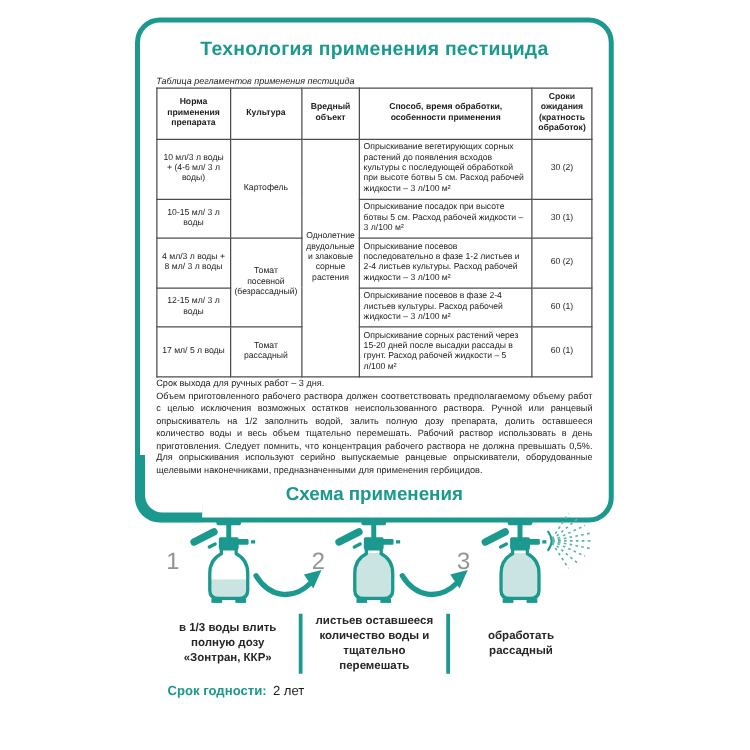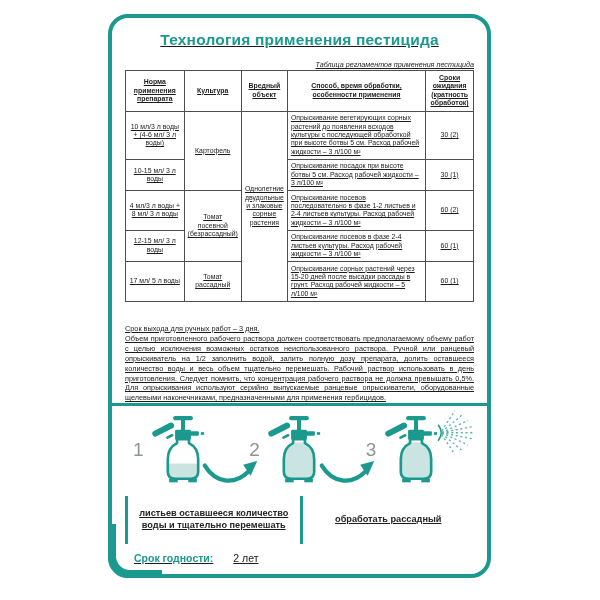--- a/index.html
+++ b/index.html
@@ -9,62 +9,62 @@
     --num:#8f9496;
     --ink:#1c1c1c;
   }
   *{box-sizing:border-box;}
   html,body{margin:0;padding:0;}
   body{
     width:600px;height:600px;position:relative;background:#ffffff;
     font-family:"Liberation Sans", sans-serif;color:var(--ink);
   }
   .card{
-    position:absolute;left:108px;top:14px;width:383px;height:564px;
+    position:absolute;left:108px;top:14px;width:383px;height:404px;
     border:4px solid var(--teal);border-radius:20px;
-    padding:9px 13px 8px;display:flex;flex-direction:column;background:#fff;text-decoration:underline;
+    padding:9px 13px 8px;display:flex;flex-direction:column;background:#fff;
   }
   
   .card::after{
     content:"";position:absolute;left:-4px;bottom:-4px;width:46px;height:46px;
     border-left:8px solid var(--teal);border-bottom:8px solid var(--teal);
     border-bottom-left-radius:22px;pointer-events:none;
   }
   .main-title{
     text-align:center;color:var(--teal);font-weight:bold;font-size:15.5px;
     letter-spacing:.2px;margin:4px 0 7px;
   }
   .intro{font-size:7.3px;line-height:1.33;text-align:justify;}
-  .table-caption{font-size:7.2px;font-style:italic;text-align:right;margin:4px 0 1px;}
+  .table-caption{font-size:7.2px;font-style:italic;text-align:left;margin:4px 0 1px;}
   table{width:100%;border-collapse:collapse;font-size:6.9px;line-height:1.22;}
   th,td{border:1px solid #4d4d4d;padding:2.5px 3px;text-align:center;vertical-align:middle;}
   th{font-weight:bold;padding:3px 2px;}
   td.left{text-align:left;}
   col.c1{width:17.5%;}col.c2{width:12%;}col.c3{width:12.5%;}col.c4{width:44%;}col.c5{width:14%;}
-  .notes{margin-top:22px;font-size:7.3px;line-height:1.34;}
+  .notes{margin-top:0;font-size:7.3px;line-height:1.34;}
   .notes-line{margin:0 0 1px;}
   .notes-par{margin:0;text-align:justify;}
   .schema-divider{height:3px;background:var(--teal);margin:auto -13px 0;}
   .schema-title{
     text-align:center;color:var(--teal);font-weight:bold;font-size:15px;margin:6px 0 2px;
   }
   .steps{display:flex;margin-top:1px;height:92px;}
   .step{position:relative;flex:1;display:flex;justify-content:center;}
   .step-num{position:absolute;left:8px;top:32px;font-size:19px;color:var(--num);}
   .sprayer-svg{width:66px;height:80px;margin-top:2px;}
   .arrow-svg{position:absolute;right:-19px;bottom:4px;width:58px;height:32px;z-index:2;}
   .mist-svg{position:absolute;right:-2px;top:2px;width:44px;height:58px;}
   .captions{display:flex;align-items:stretch;margin-top:2px;min-height:48px;}
   .caption{
     flex:1;font-size:9.2px;font-weight:bold;color:#262626;text-align:center;
     line-height:1.28;padding:0 7px;display:flex;flex-direction:column;justify-content:center;
   }
   .cap-divider{width:3px;background:var(--teal);}
   .shelf{margin:8px 0 2px 9px;font-size:10.5px;}
-  .shelf-label{color:var(--teal);font-weight:bold;margin-right:20px;}
+  .shelf-label{color:var(--teal);font-weight:bold;margin-right:5px;}
 </style>
 </head>
 <body>
 
 <div class="card">
 
   <div class="main-title">Технология применения пестицида</div>
 
 
   <div class="table-caption">Таблица регламентов применения пестицида</div>
@@ -119,20 +119,21 @@
     </tbody>
   </table>
 
   <div class="notes">
     <p class="notes-line">Срок выхода для ручных работ – 3 дня.</p>
     <p class="notes-par">Объем приготовленного рабочего раствора должен соответствовать предполагаемому объему работ с целью исключения возможных остатков неиспользованного раствора. Ручной или ранцевый опрыскиватель на 1/2 заполнить водой, залить полную дозу препарата, долить оставшееся количество воды и весь объем тщательно перемешать. Рабочий раствор использовать в день приготовления. Следует помнить, что концентрация рабочего раствора не должна превышать 0,5%. Для опрыскивания используют серийно выпускаемые ранцевые опрыскиватели, оборудованные щелевыми наконечниками, предназначенными для применения гербицидов.</p>
   </div>
 
   <div class="schema-divider"></div>
 
+  <div class="schema-title">Схема применения</div>
 
   <div class="steps">
 
     <div class="step">
       <span class="step-num">1</span>
       <svg class="sprayer-svg" viewBox="0 0 100 112">
         <defs>
             <clipPath id="clip1">
               <path d="M41,41 L59,41 L59,47 C69,52 73,61 73,71 L73,91 C73,98 69,101 62,101 L38,101 C31,101 27,98 27,91 L27,71 C27,61 31,52 41,47 Z"></path>
             </clipPath>
@@ -227,20 +228,21 @@
           <line x1="11" y1="26" x2="46" y2="33"></line>
           <line x1="11" y1="26" x2="41" y2="40"></line>
           <line x1="11" y1="27" x2="34" y2="46"></line>
           <line x1="11" y1="28" x2="26" y2="51"></line>
         </g>
       </svg>
     </div>
   </div>
 
   <div class="captions">
+    <div class="caption">в 1/3 воды влить полную дозу «Зонтран, ККР»</div>
     <div class="cap-divider"></div>
     <div class="caption">листьев оставшееся количество воды и тщательно перемешать</div>
     <div class="cap-divider"></div>
     <div class="caption">обработать рассадный</div>
   </div>
 
   <div class="shelf">
     <span class="shelf-label">Срок годности:</span><span>2 лет</span>
   </div>
 

